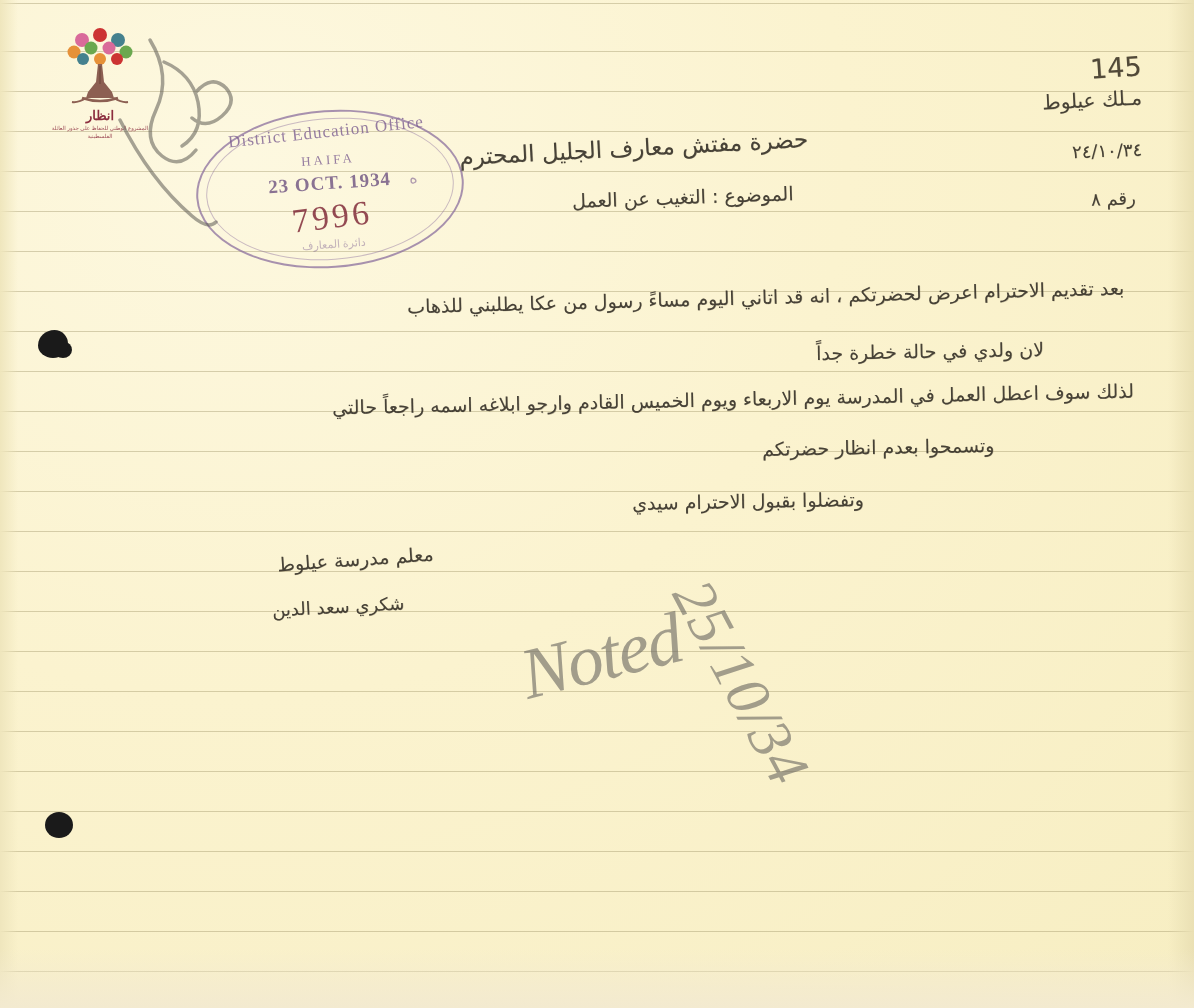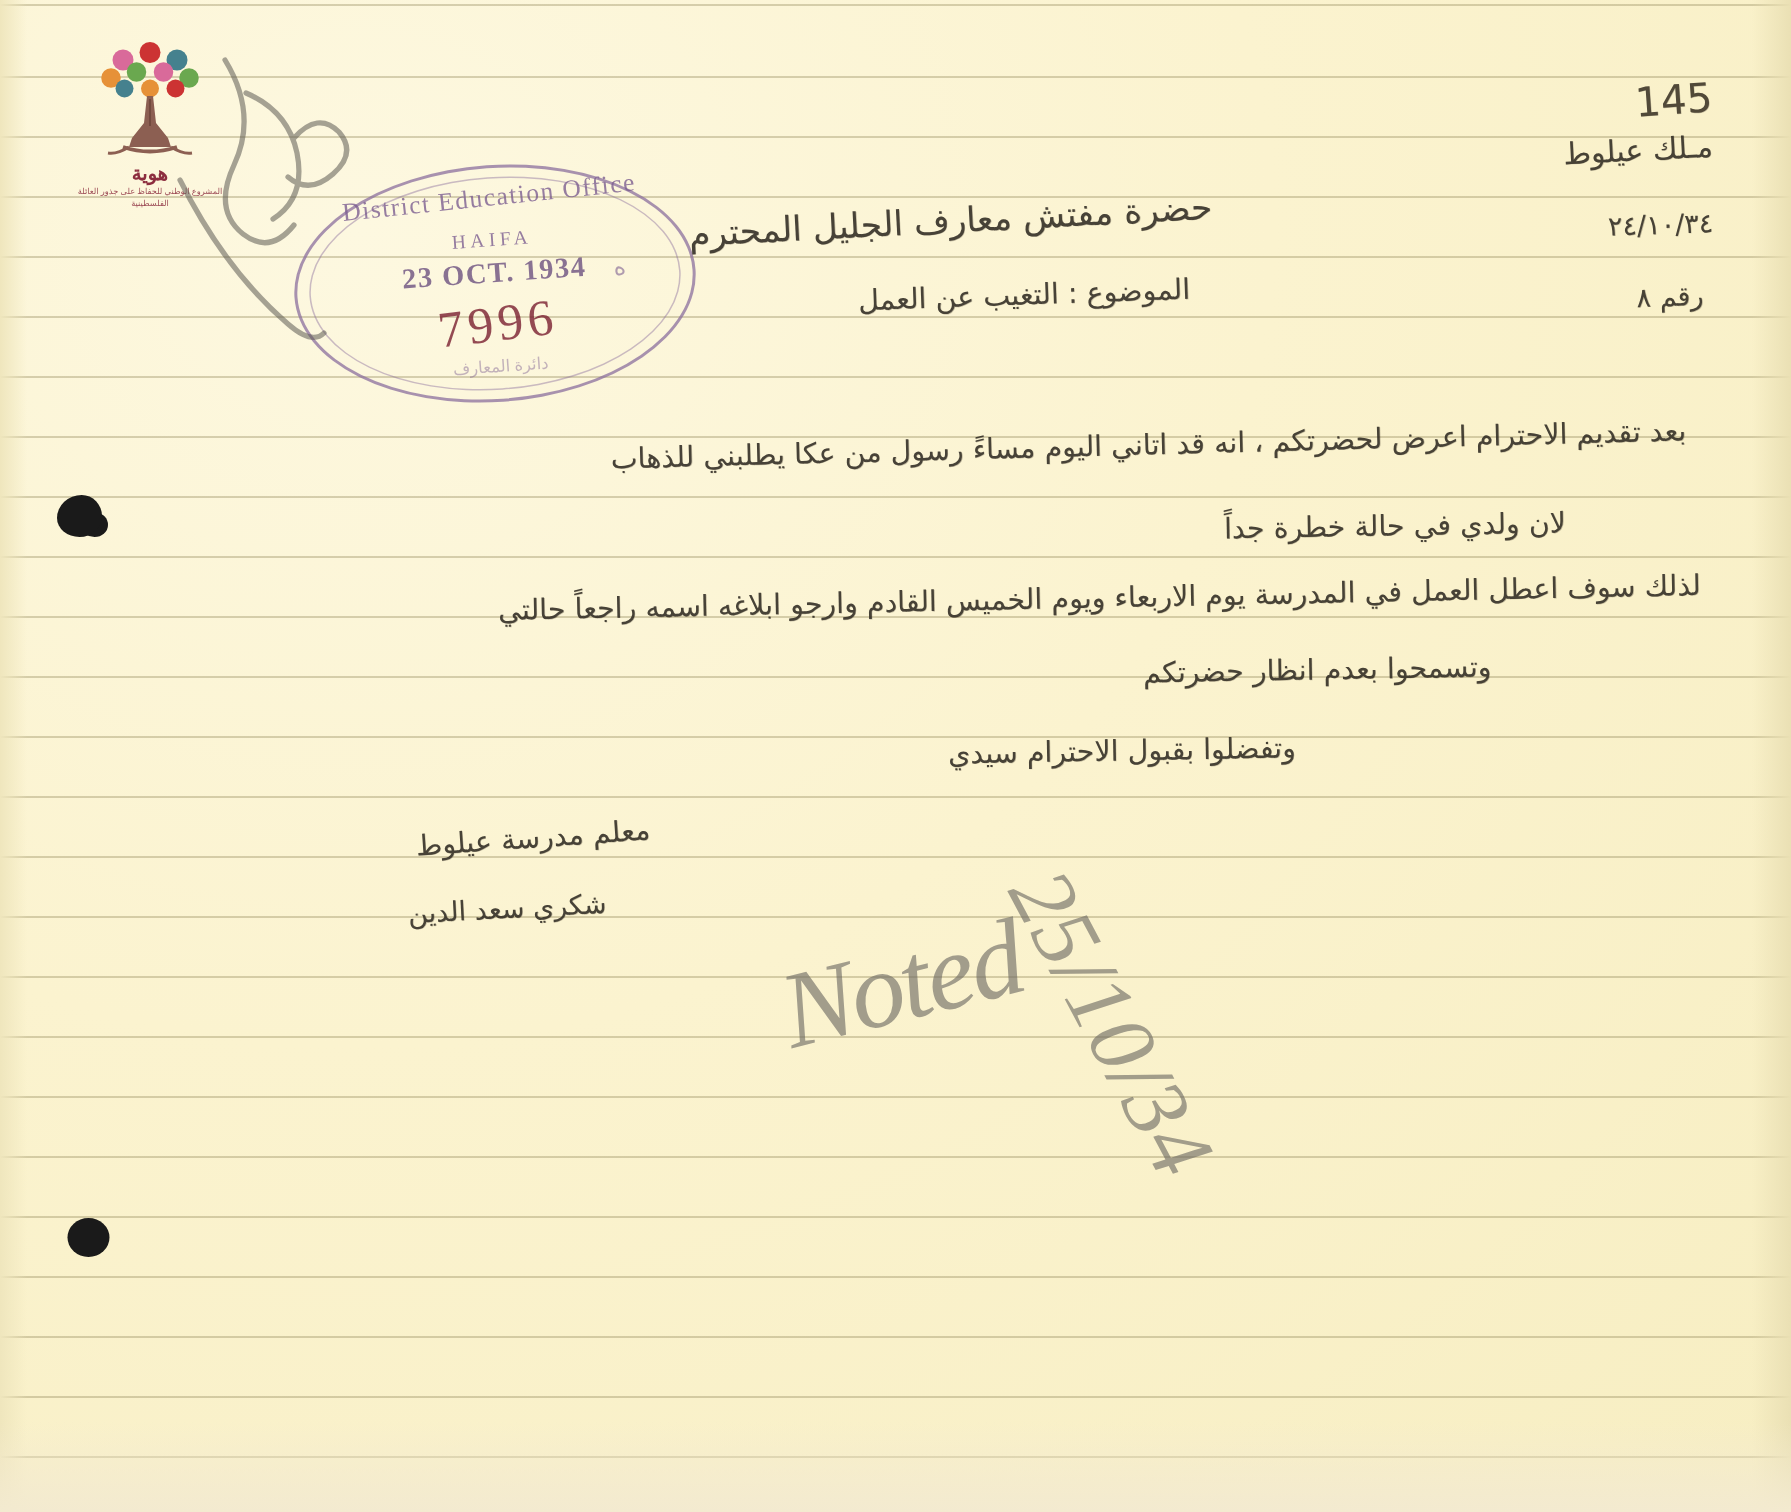--- a/index.html
+++ b/index.html
@@ -247,21 +247,21 @@
           <circle cx="31" cy="33" r="6" fill="#45818e"></circle>
           <circle cx="48" cy="33" r="6" fill="#e69138"></circle>
           <circle cx="65" cy="33" r="6" fill="#cc3333"></circle>
         </g>
         <path d="M46 38 L50 38 L52 56 L60 66 L62 72 L34 72 L36 66 L44 56 Z" fill="#8c5f52"></path>
         <path d="M48 40 L48 58" stroke="#70483d" stroke-width="1.2" fill="none"></path>
         <path d="M30 72 q18 6 36 0" stroke="#8c5f52" stroke-width="2.5" fill="none"></path>
         <path d="M34 72 q-8 5 -14 4 M62 72 q8 5 14 4" stroke="#8c5f52" stroke-width="2" fill="none"></path>
       </svg>
     </span>
-    <div class="logo-title">هوية</div>
+    <div class="logo-title">انظار</div>
     <div class="logo-sub">المشروع الوطني للحفاظ على
 جذور العائلة الفلسطينية</div>
   </div>
 
   <div class="stamp">
     <div class="stamp-oval"></div>
     <div class="stamp-oval inner"></div>
     <div class="stamp-txt stamp-office">District Education Office</div>
     <div class="stamp-txt stamp-city">HAIFA</div>
     <div class="stamp-txt stamp-date">23 OCT. 1934</div>

